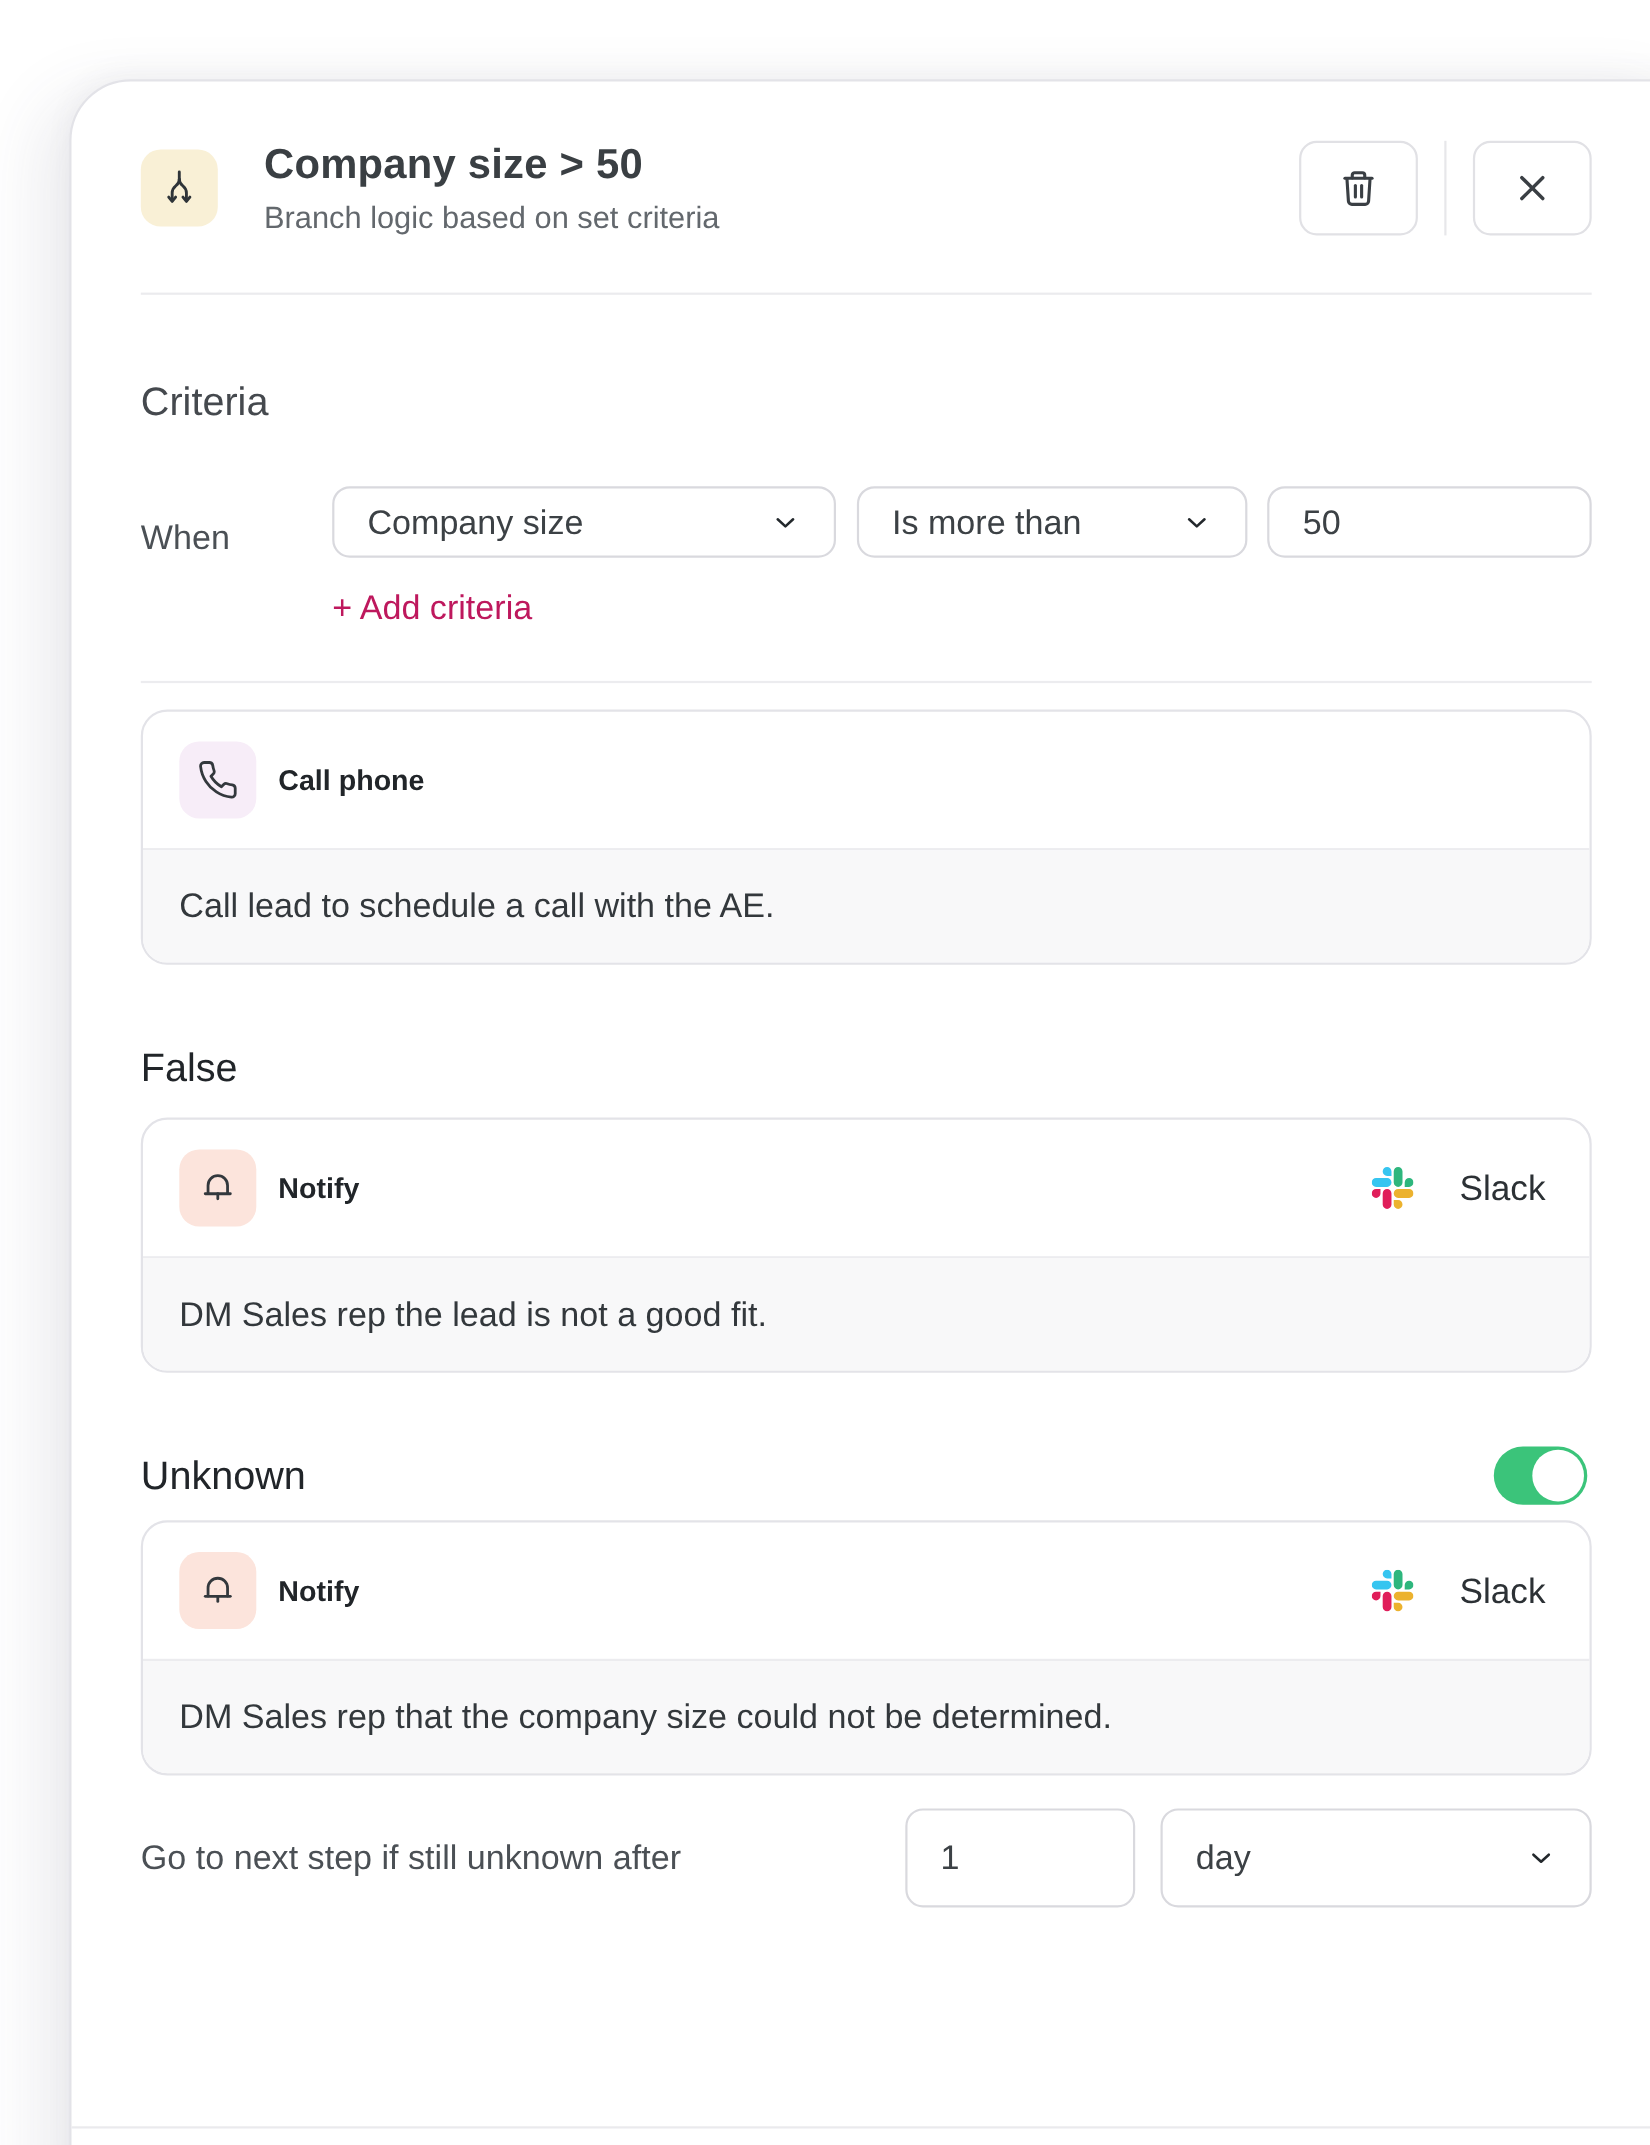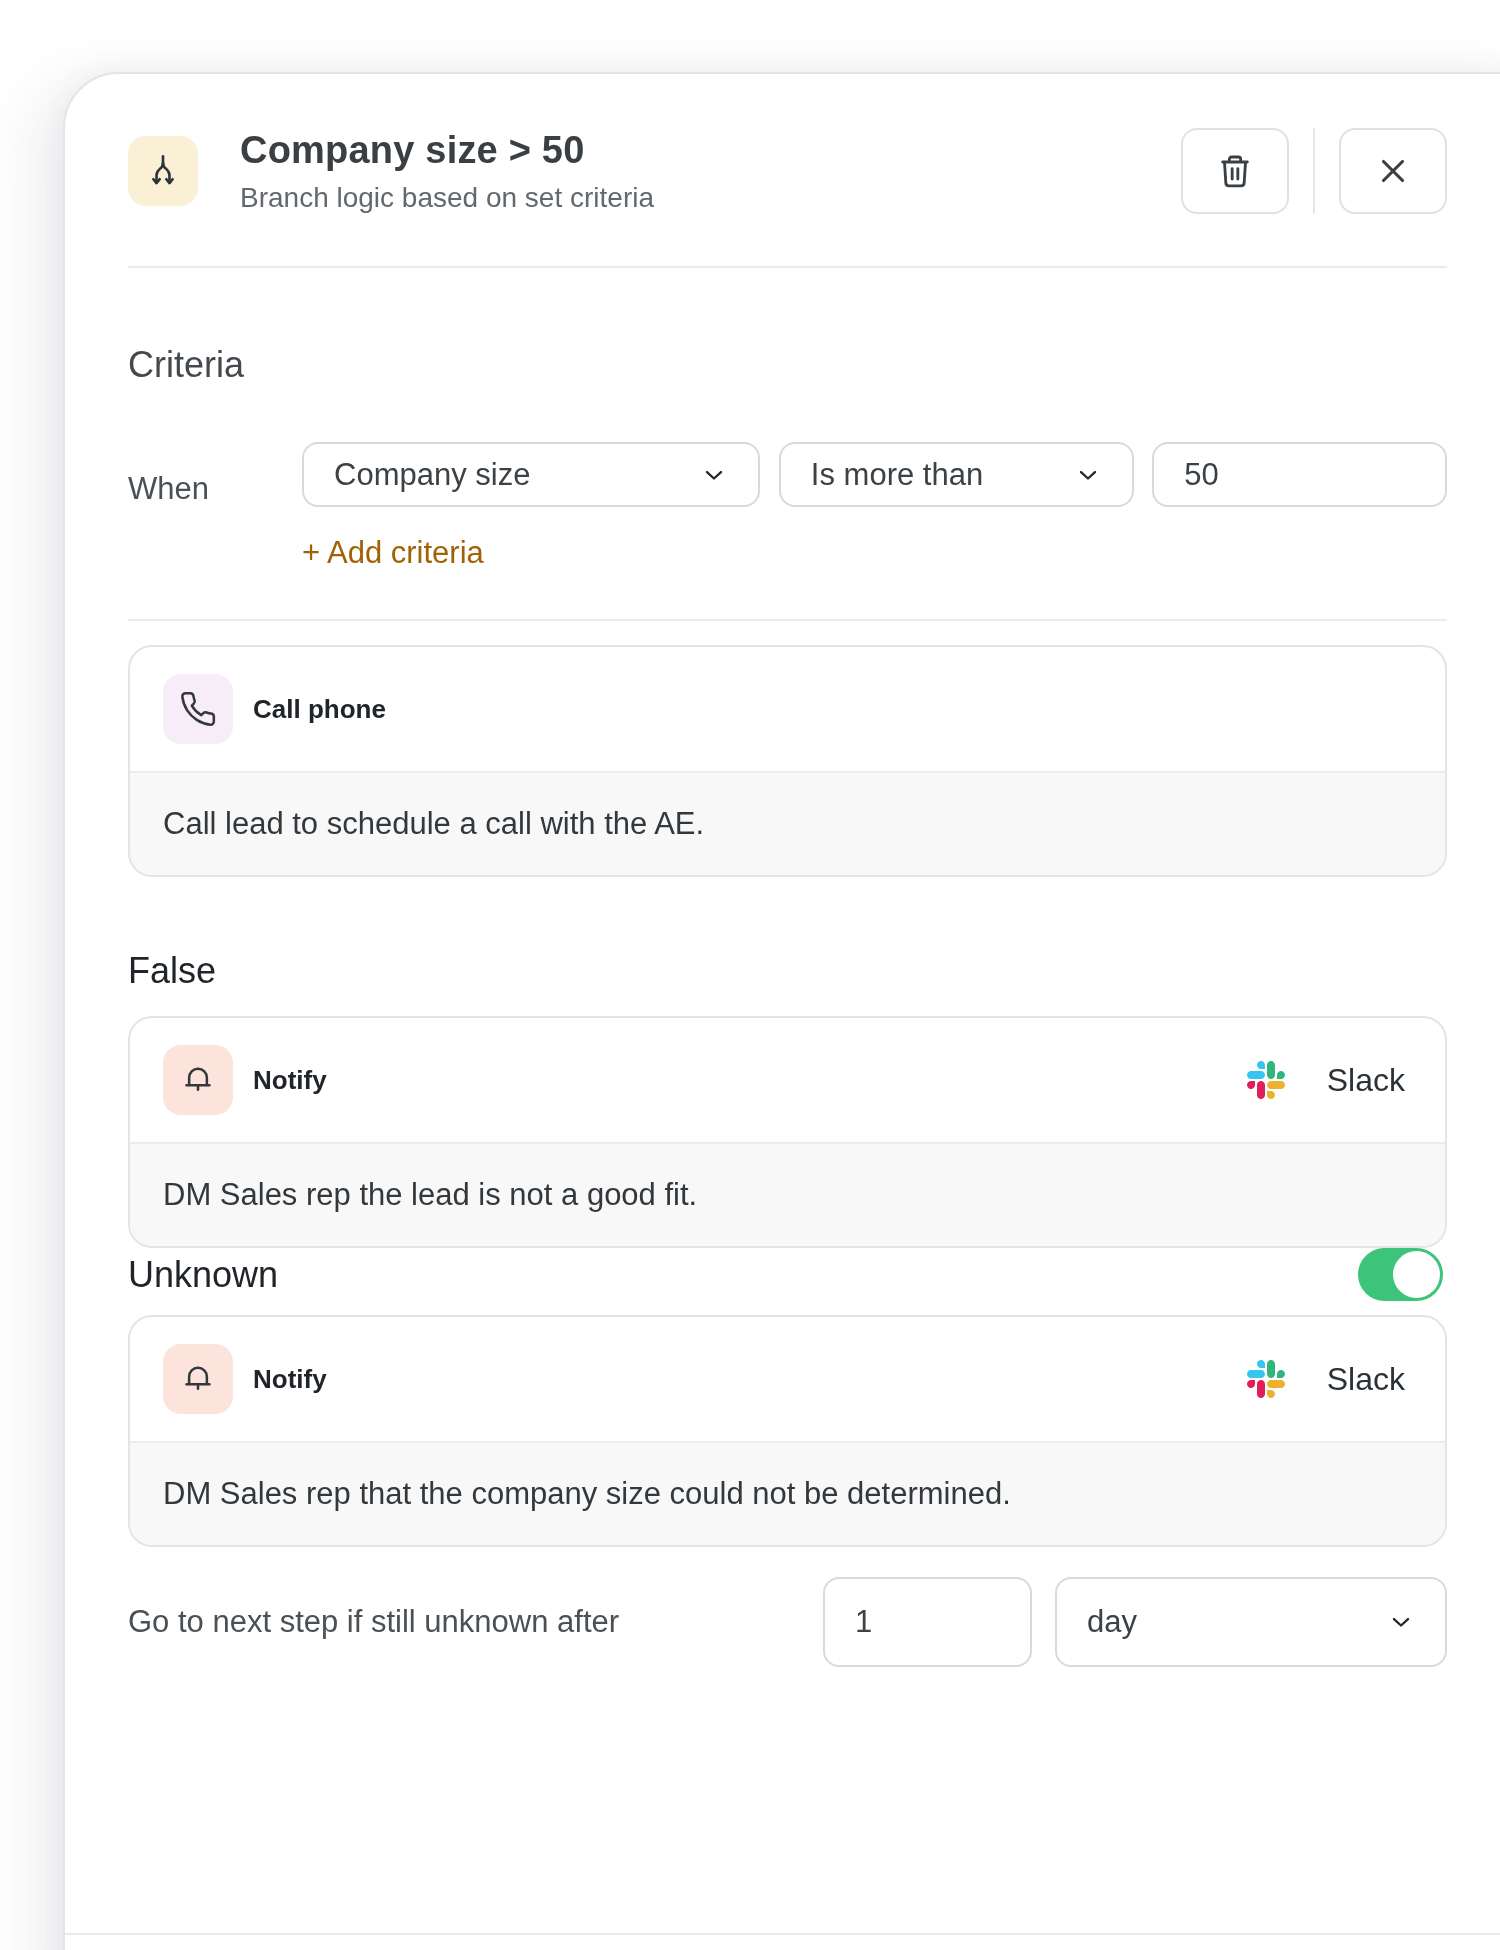--- a/index.html
+++ b/index.html
@@ -32,28 +32,28 @@
   .sec-heading{font-size:36px;font-weight:500;color:#45494e;margin-top:76px;}
   .crit-row{display:flex;align-items:flex-end;margin-top:56px;}
   .when{font-size:31px;color:#4b5055;width:174px;flex:0 0 auto;}
   .field{height:65px;border:2px solid var(--field-border);border-radius:16px;background:#fff;
     display:flex;align-items:center;font-size:31px;color:#3c4145;padding:0 30px;}
   .select{justify-content:space-between;cursor:pointer;}
   .sel-field{width:460px;}
   .sel-op{width:357px;margin-left:19px;}
   .num-input{width:296px;margin-left:18px;}
   .num-input input{border:none;outline:none;font:inherit;color:inherit;width:100%;background:transparent;}
-  .add-criteria{margin-left:174px;margin-top:26px;font-size:31px;color:#a16207;cursor:pointer;
+  .add-criteria{margin-left:174px;margin-top:26px;font-size:31px;color:#be185d;cursor:pointer;
     display:inline-block;height:40px;line-height:40px;}
   .divider{height:2px;background:var(--border-soft);margin-top:46px;}
   
   .branch-label{font-size:36px;font-weight:500;color:var(--ink-strong);}
   .lbl-true{margin-top:62px;}
   .lbl-false{margin-top:73px;}
-  .unknown-row{display:flex;align-items:center;justify-content:space-between;}
+  .unknown-row{margin-top:67px;display:flex;align-items:center;justify-content:space-between;}
   .card{margin-top:24px;border:2px solid var(--border);border-radius:24px;background:#fff;overflow:hidden;}
   .card-head{height:126px;display:flex;align-items:center;padding:0 40px 0 33px;border-bottom:2px solid var(--border-soft);}
   .card-icon{width:70px;height:70px;border-radius:18px;display:flex;align-items:center;justify-content:center;flex:0 0 auto;}
   .tint-phone{background:var(--phone-tint,#f7edf8);}
   .tint-bell{background:var(--bell-tint,#fce4dc);}
   .card-title{font-size:26px;font-weight:700;color:var(--ink-strong);margin-left:20px;}
   .integration{margin-left:auto;display:flex;align-items:center;cursor:pointer;gap:28px;}
   .integration .name{font-size:32px;font-weight:500;color:#2c3135;margin-left:14px;}
   .card-desc{background:var(--footer-bg);height:102px;display:flex;align-items:center;
     padding:0 33px;font-size:31px;color:#33383c;}

